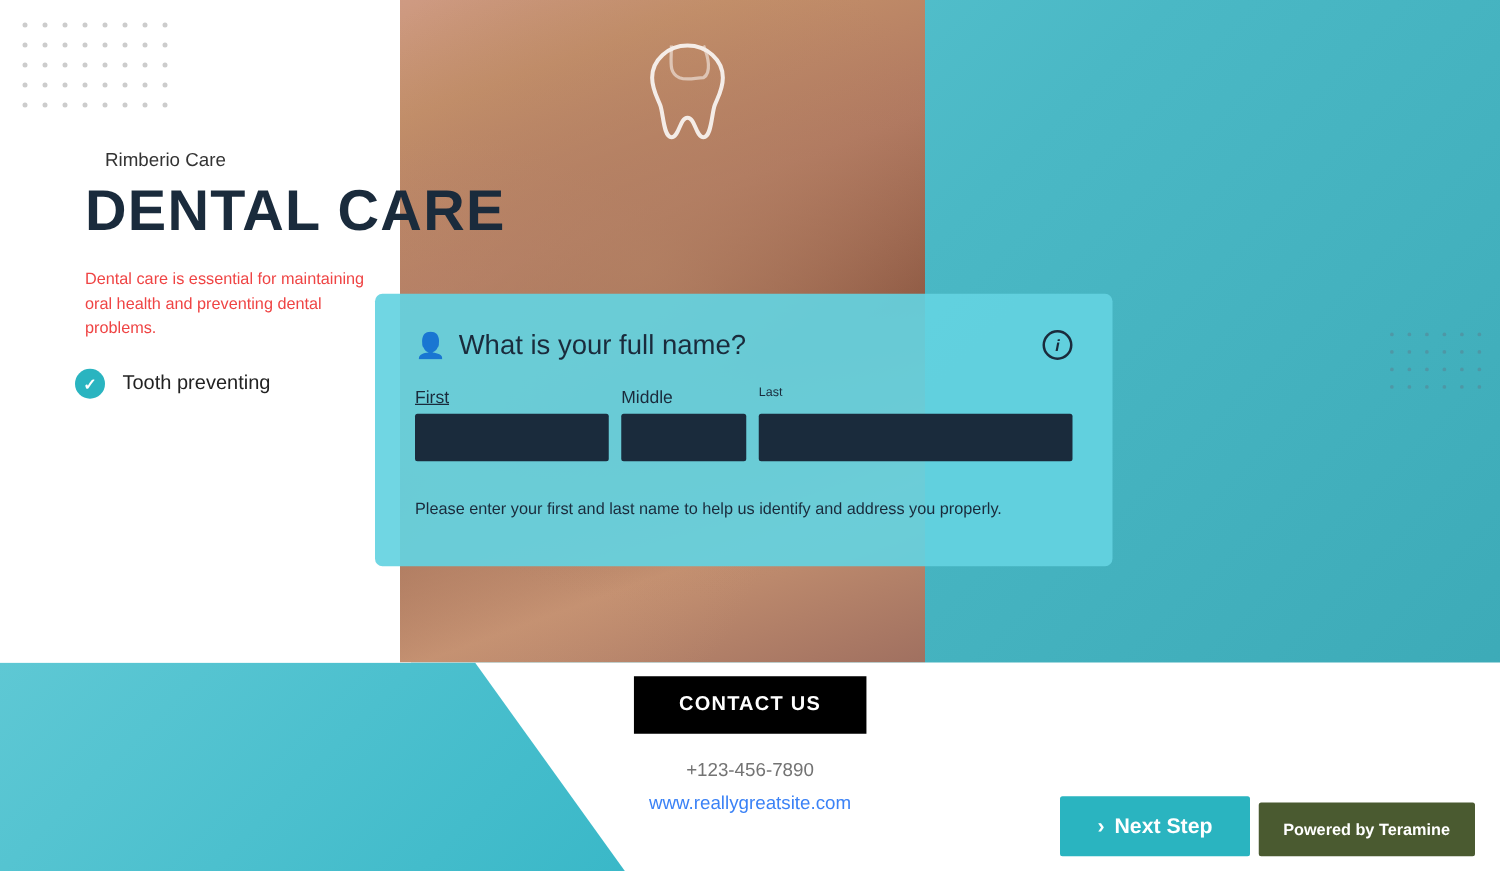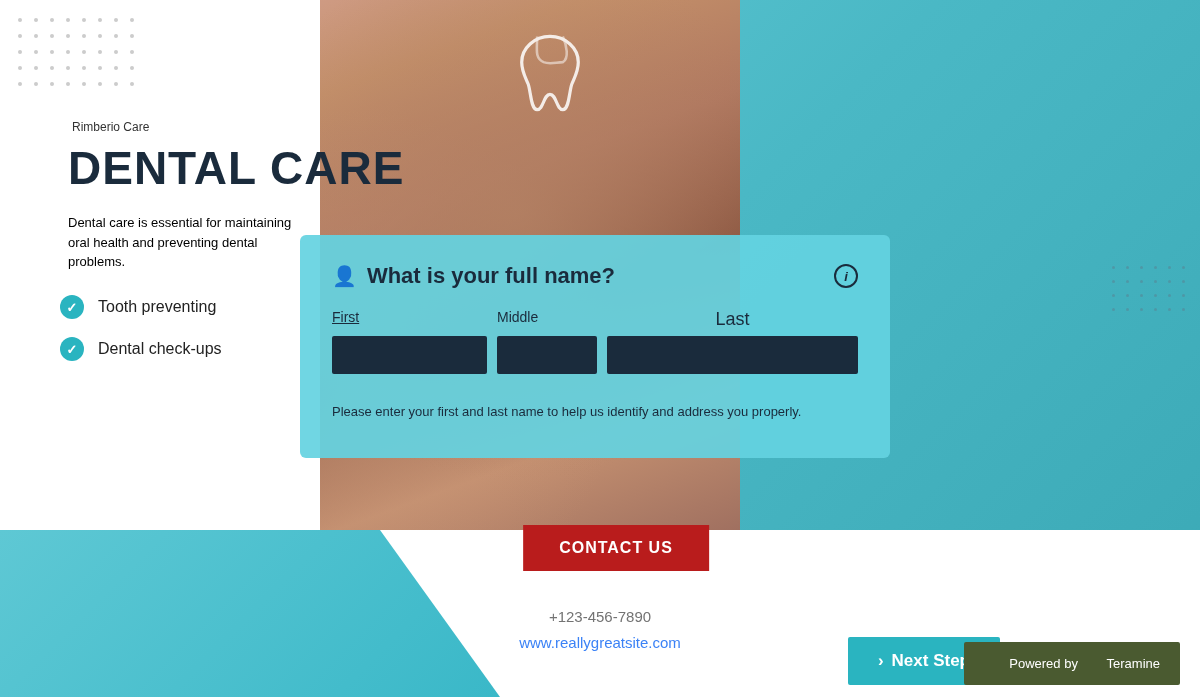--- a/index.html
+++ b/index.html
@@ -85,22 +85,22 @@
       height: 4px;
       background: #ccc;
       border-radius: 50%;
       margin: 6px;
     }
 
     
     .brand-name {
       position: absolute;
       top: 120px;
-      left: 72px;
-      font-size: 12px;
+      left: 84px;
+      font-size: 15px;
       color: #333;
       font-weight: 400;
     }
 
     .brand-title {
       position: absolute;
       top: 145px;
       left: 68px;
       font-size: 46px;
       font-weight: 900;
@@ -108,21 +108,21 @@
       line-height: 1;
       letter-spacing: 1px;
       text-align: center;
     }
 
     .brand-desc {
       position: absolute;
       top: 213px;
       left: 68px;
       font-size: 13px;
-      color: #000000;
+      color: #ef4444;
       line-height: 1.5;
       width: 240px;
     }
 
     
     .service-list {
       position: absolute;
       top: 295px;
       left: 60px;
       list-style: none;
@@ -173,33 +173,32 @@
       left: 0;
       width: 500px;
       height: 167px;
       background: linear-gradient(135deg, #5ec8d4, #3ab8c8);
       clip-path: polygon(0 0, 380px 0, 500px 100%, 0 100%);
     }
 
     
     .contact-btn {
       position: absolute;
-      bottom: 126px;
+      bottom: 110px;
       left: 50%;
       transform: translateX(-50%);
-      background: #b91c1c;
+      background: #000000;
       color: white;
       border: none;
       padding: 14px 36px;
       font-size: 16px;
       font-weight: 700;
       letter-spacing: 1px;
       cursor: pointer;
       z-index: 10;
-      margin-left: 16px;
     }
 
     .contact-phone {
       position: absolute;
       bottom: 72px;
       left: 50%;
       transform: translateX(-50%);
       font-size: 15px;
       color: #737373;
       white-space: nowrap;
@@ -244,22 +243,21 @@
       background: #4a5a30;
       color: white;
       padding: 14px 20px;
       font-size: 13px;
       border-radius: 2px;
       z-index: 20;
       white-space: nowrap;
     }
 
     .powered-by span {
-      font-weight: 400;
-      margin-left: 25px;
+      font-weight: 700;
     }
 
     
     .modal-card {
       position: absolute;
       top: 235px;
       left: 300px;
       width: 590px;
       background: rgba(100, 210, 225, 0.92);
       border-radius: 6px;
@@ -276,21 +274,21 @@
 
     .modal-title-row {
       display: flex;
       align-items: center;
       gap: 10px;
     }
 
     .modal-title {
       font-size: 22px;
       color: #1a2b3c;
-      font-weight: 700;
+      font-weight: 400;
     }
 
     .info-icon {
       width: 24px;
       height: 24px;
       border: 2px solid #1a2b3c;
       border-radius: 50%;
       display: flex;
       align-items: center;
       justify-content: center;
@@ -323,24 +321,23 @@
 
     .field-label-middle {
       width: 100px;
       font-size: 14px;
       color: #1a2b3c;
       font-weight: 500;
     }
 
     .field-label-last {
       flex: 1;
-      font-size: 18px;
+      font-size: 10px;
       color: #1a2b3c;
       font-weight: 500;
-      text-align: center;
     }
 
     
     .input-row {
       display: flex;
       gap: 10px;
       margin-bottom: 16px;
     }
 
     .input-first {
@@ -466,24 +463,20 @@
 <div class="brand-name">Rimberio Care</div>
 
 <div class="brand-title">DENTAL CARE</div>
 
 <div class="brand-desc">Dental care is essential for maintaining oral health and preventing dental problems.</div>
 
 <ul class="service-list">
   <li>
     <div class="check-icon"></div>
     <span>Tooth preventing</span>
-  </li>
-  <li>
-    <div class="check-icon"></div>
-    <span>Dental check-ups</span>
   </li>
 </ul>
 
 <div class="bottom-center"></div>
 <div class="blue-diagonal"></div>
 
 <button class="contact-btn">CONTACT US</button>
 
 <div class="contact-phone">+123-456-7890</div>
 

